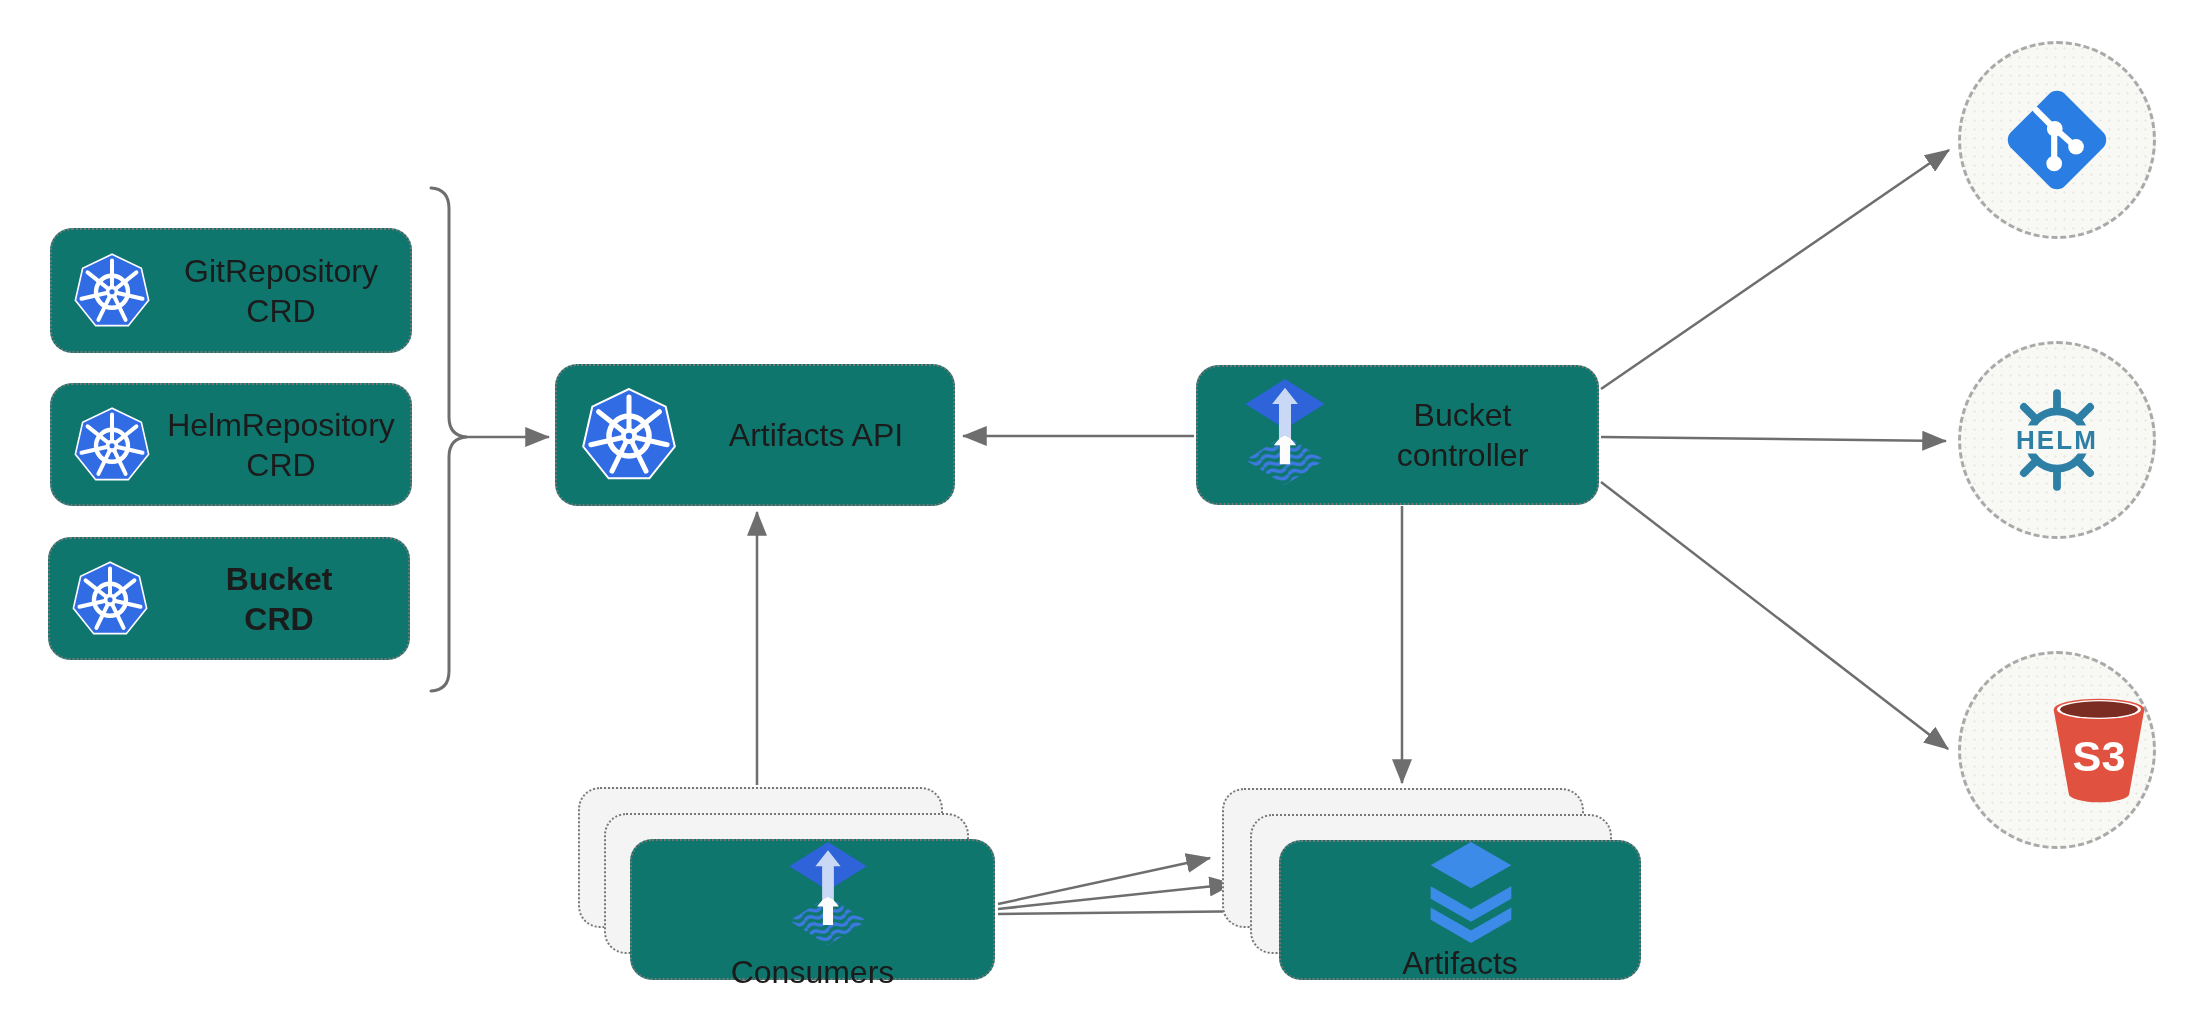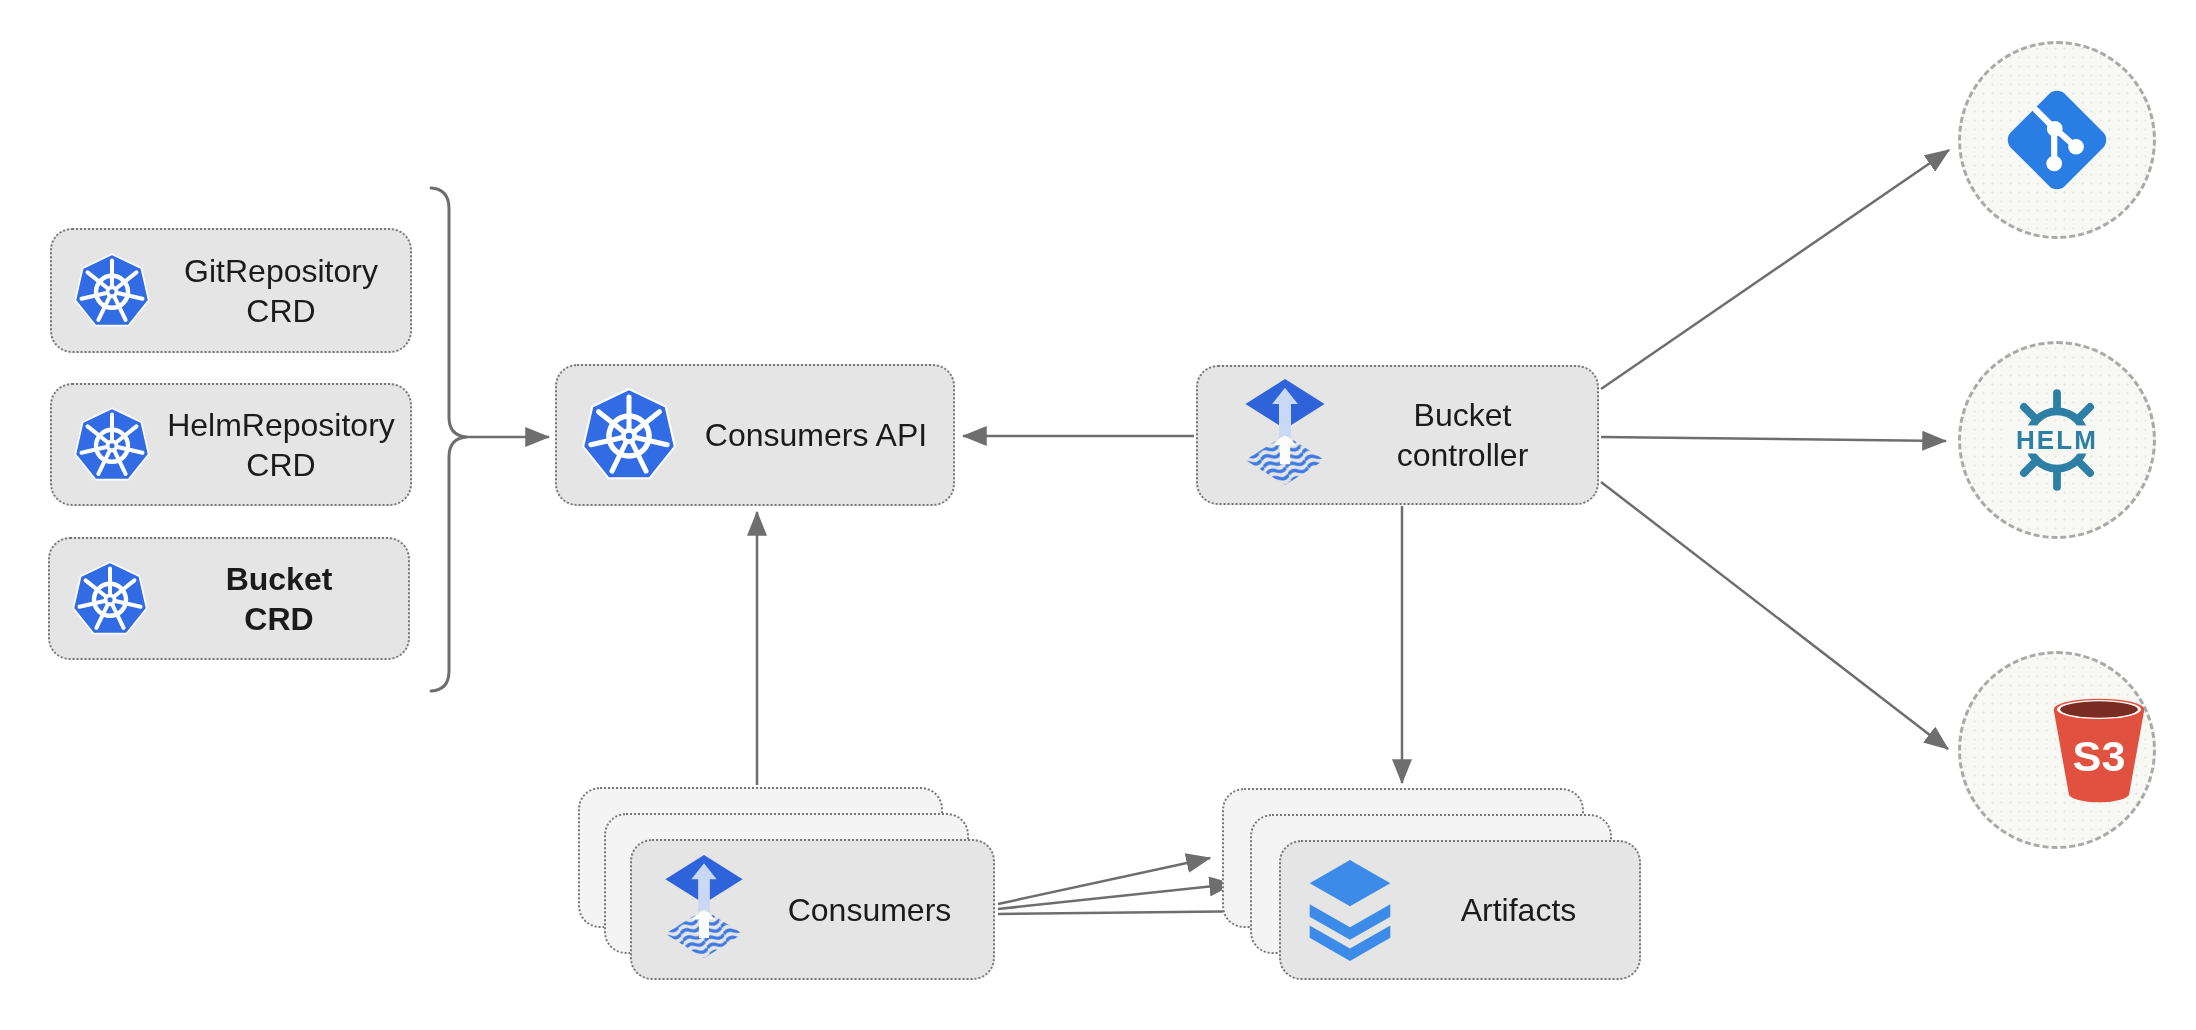--- a/index.html
+++ b/index.html
@@ -1,32 +1,32 @@
 <!DOCTYPE html>
 <html><head>
 <meta charset="utf-8">
 <style>
   html,body{margin:0;padding:0;background:#ffffff;}
   .canvas{position:relative;width:2196px;height:1030px;background:#ffffff;
           font-family:"Liberation Sans",sans-serif;color:#1b1b1b;overflow:hidden;}
   .edges{position:absolute;left:0;top:0;}
-  .node{position:absolute;background:#e5e5e5;border:2.5px dotted #767676;border-radius:22px;
+  .node{position:absolute;background:#0f766e;border:2.5px dotted #767676;border-radius:22px;
         display:flex;align-items:center;box-sizing:border-box;z-index:2;}
   .node .icon{flex:0 0 auto;display:flex;align-items:center;justify-content:center;}
   .node .label{flex:1 1 auto;text-align:center;font-size:32px;line-height:40px;
                white-space:pre-line;color:#1b1b1b;}
   .ghost{position:absolute;background:#f4f4f4;border:2.5px dotted #767676;border-radius:22px;
          box-sizing:border-box;}
   .circle{position:absolute;width:198px;height:198px;border-radius:50%;
           background-color:#f8f8f5;
           background-image:radial-gradient(#ebebe4 1.2px, transparent 1.2px);
           background-size:9px 9px;
           border:3px dashed #a9a9a9;box-sizing:border-box;
           display:flex;align-items:center;justify-content:center;z-index:2;}
-  .z3{z-index:3;}
+  .z3{z-index:3;flex-direction:column;}
 </style>
 </head>
 <body>
 
 <div class="canvas">
 
   <svg class="edges" width="2196" height="1030" viewBox="0 0 2196 1030">
     <defs>
       <marker id="arw" viewBox="0 0 10 8" refX="9.5" refY="4" markerWidth="10" markerHeight="8" orient="auto-start-reverse">
         <path d="M0,0 L10,4 L0,8 Z" fill="#6e6e6e"></path>
@@ -124,21 +124,21 @@
             <line x1="50" y1="51" x2="33" y2="86.1"></line>
           <line x1="50" y1="51" x2="67" y2="86.1"></line>
             <line x1="50" y1="51" x2="88.1" y2="59.7"></line>
           <line x1="50" y1="51" x2="80.5" y2="26.7"></line>
         </g>
         <circle cx="50" cy="51" r="20" fill="none" stroke="#ffffff" stroke-width="5.5"></circle>
         <circle cx="50" cy="51" r="8" fill="#ffffff"></circle>
         <circle cx="50" cy="51" r="3.2" fill="#326ce5"></circle>
       </svg>
     </span>
-    <span class="label">Consumers API</span>
+    <span class="label">Artifacts API</span>
   </div>
 
   <div class="node" style="left:1196px;top:365px;width:403px;height:140px;">
     <span class="icon" style="margin-left:44px;">
       <svg viewBox="0 0 100 132" width="86" height="114">
         <defs>
           <clipPath id="fxw1">
               <polygon points="50,66 96,95 50,124 4,95"></polygon>
             </clipPath>
           <pattern id="fxp1" width="24" height="9" patternUnits="userSpaceOnUse" patternTransform="rotate(-20 50 95)">

